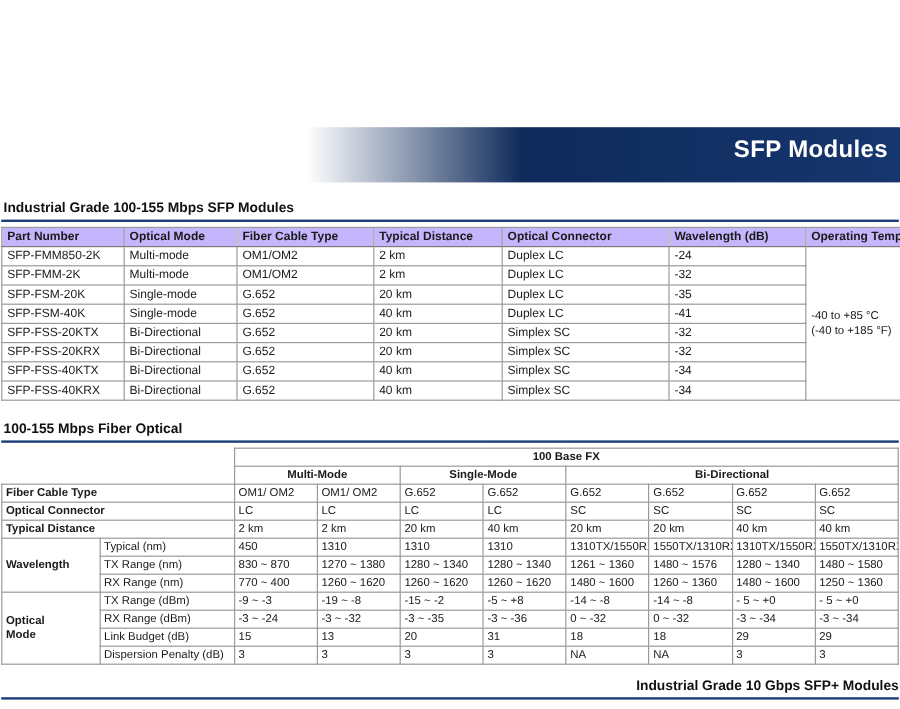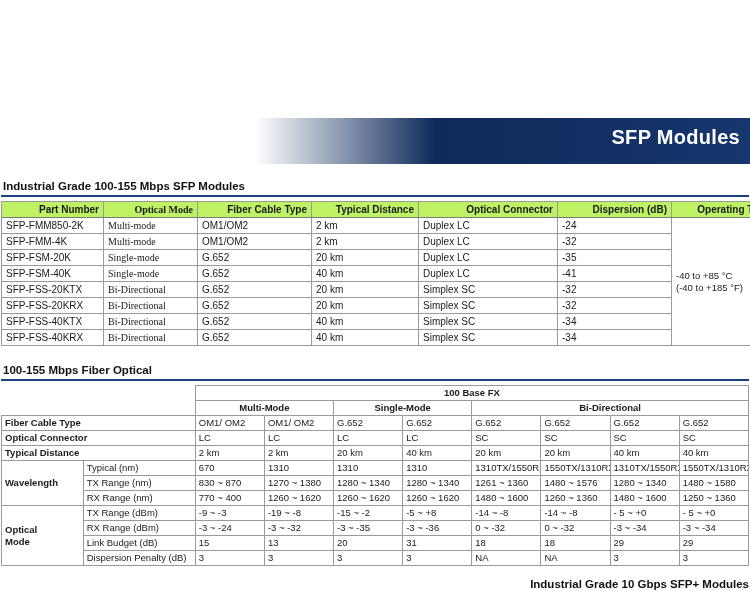--- a/index.html
+++ b/index.html
@@ -12,21 +12,20 @@
     height: 591px;
     font-family: "Liberation Sans", sans-serif;
     font-size: 11px;
     color: #1a1a1a;
     overflow: hidden;
   }
   .page {
     position: relative;
     width: 750px;
     height: 494px;
-    margin-top: 12px;
   }
 
   
   .banner {
     position: absolute;
     left: 0;
     top: 106px;
     width: 750px;
     height: 46px;
     background: linear-gradient(to right, #ffffff 0%, #ffffff 34%, #0e2a5a 58%, #16366e 100%);
@@ -76,30 +75,29 @@
     line-height: 13px;
     vertical-align: middle;
     text-align: left;
     font-weight: normal;
     color: #1a1a1a;
     white-space: nowrap;
     overflow: hidden;
   }
   thead th {
     font-weight: bold;
-    background: #bef264;
-    text-align: right;
+    background: #c4b5fd;
   }
   .hdr-row th { border-bottom: 1px solid #7a7a7a; }
   .ctr { text-align: center; }
   .bold { font-weight: bold; text-align: center; }
 
   
   #t1 th:nth-child(1), #t1 td:nth-child(1) { width: 93px; }
-  #t1 th:nth-child(2), #t1 td:nth-child(2) { width: 85px; font-family: Liberation Serif, serif; }
+  #t1 th:nth-child(2), #t1 td:nth-child(2) { width: 85px; }
   #t1 th:nth-child(3), #t1 td:nth-child(3) { width: 105px; }
   #t1 th:nth-child(4), #t1 td:nth-child(4) { width: 98px; }
   #t1 th:nth-child(5), #t1 td:nth-child(5) { width: 130px; }
   #t1 th:nth-child(6), #t1 td:nth-child(6) { width: 105px; }
   #t1 th:nth-child(7), #t1 td:nth-child(7) { width: 100px; }
   #t1 th:nth-child(8), #t1 td:nth-child(8) { width: 32px; }
   #t1 .temp-cell, #t1 .ddm-cell { text-align: left; }
   .temp-inner { font-size: 9.5px; line-height: 12px; }
 
   
@@ -123,41 +121,41 @@
     <div class="rule"></div>
 
     <table id="t1">
       <thead>
         <tr class="hdr-row">
           <th>Part Number</th>
           <th>Optical Mode</th>
           <th>Fiber Cable Type</th>
           <th>Typical Distance</th>
           <th>Optical Connector</th>
-          <th>Dispersion (dB)</th>
+          <th>Wavelength (dB)</th>
           <th>Operating Temp.</th>
 
         </tr>
       </thead>
       <tbody>
         <tr>
           <td>SFP-FMM850-2K</td>
           <td>Multi-mode</td>
           <td>OM1/OM2</td>
           <td>2 km</td>
           <td>Duplex LC</td>
           <td>-24</td>
           <td class="temp-cell ctr" rowspan="8">
             <div class="temp-inner">-40 to +85 °C</div>
             <div class="temp-inner">(-40 to +185 °F)</div>
           </td>
 
         </tr>
         <tr>
-          <td>SFP-FMM-4K</td>
+          <td>SFP-FMM-2K</td>
           <td>Multi-mode</td>
           <td>OM1/OM2</td>
           <td>2 km</td>
           <td>Duplex LC</td>
           <td>-32</td>
         </tr>
         <tr>
           <td>SFP-FSM-20K</td>
           <td>Single-mode</td>
           <td>G.652</td>
@@ -268,21 +266,21 @@
           <td>40 km</td>
           <td>20 km</td>
           <td>20 km</td>
           <td>40 km</td>
           <td>40 km</td>
         </tr>
 
         <tr>
           <td rowspan="3" class="rowlabel">Wavelength</td>
           <td>Typical (nm)</td>
-          <td>670</td>
+          <td>450</td>
           <td>1310</td>
           <td>1310</td>
           <td>1310</td>
           <td>1310TX/1550RX</td>
           <td>1550TX/1310RX</td>
           <td>1310TX/1550RX</td>
           <td>1550TX/1310RX</td>
         </tr>
         <tr>
           <td>TX Range (nm)</td>

